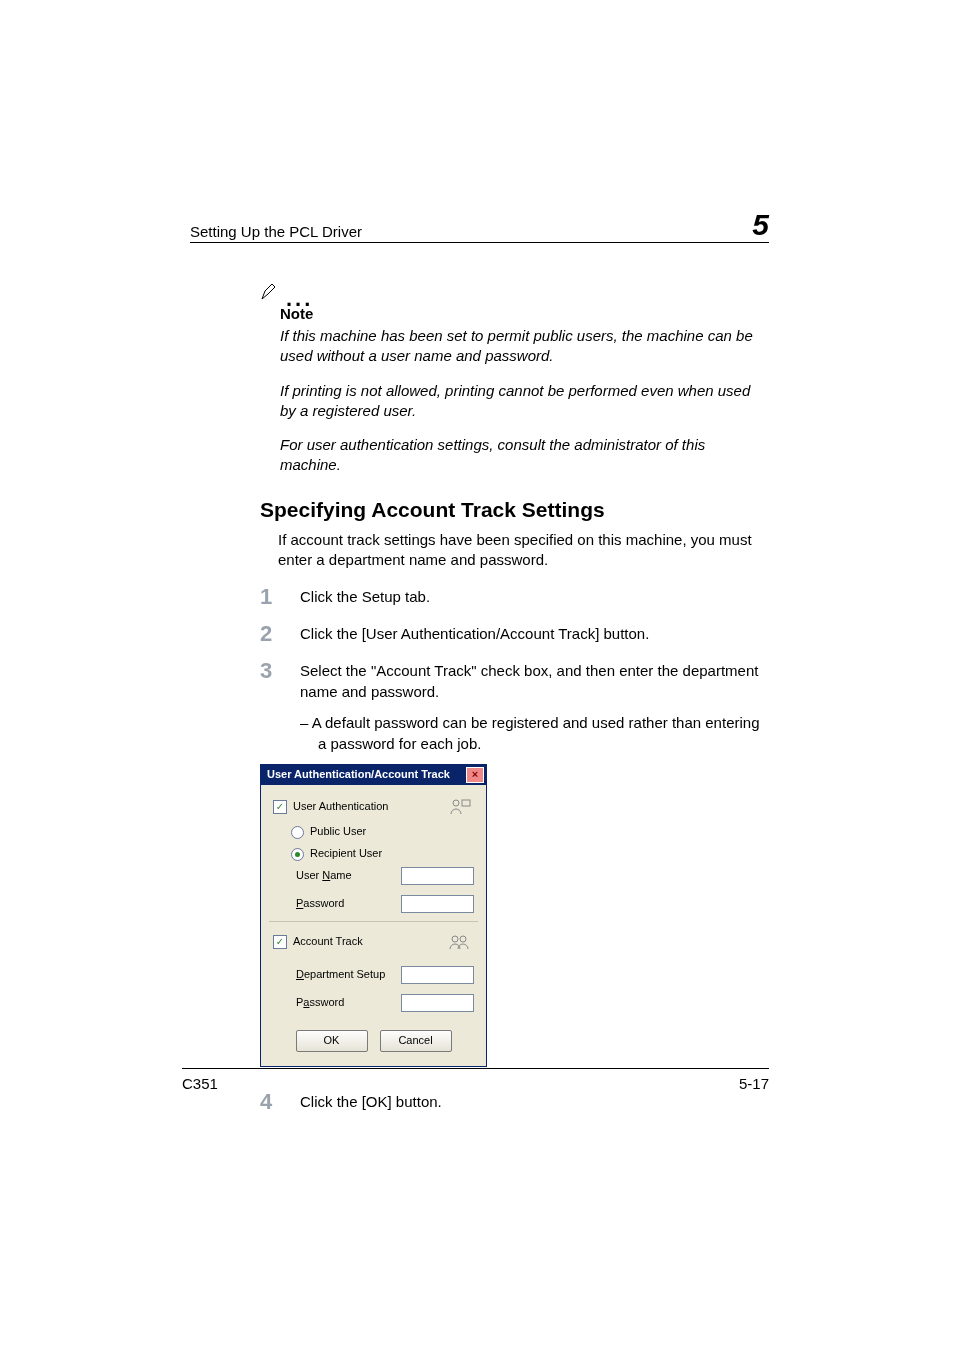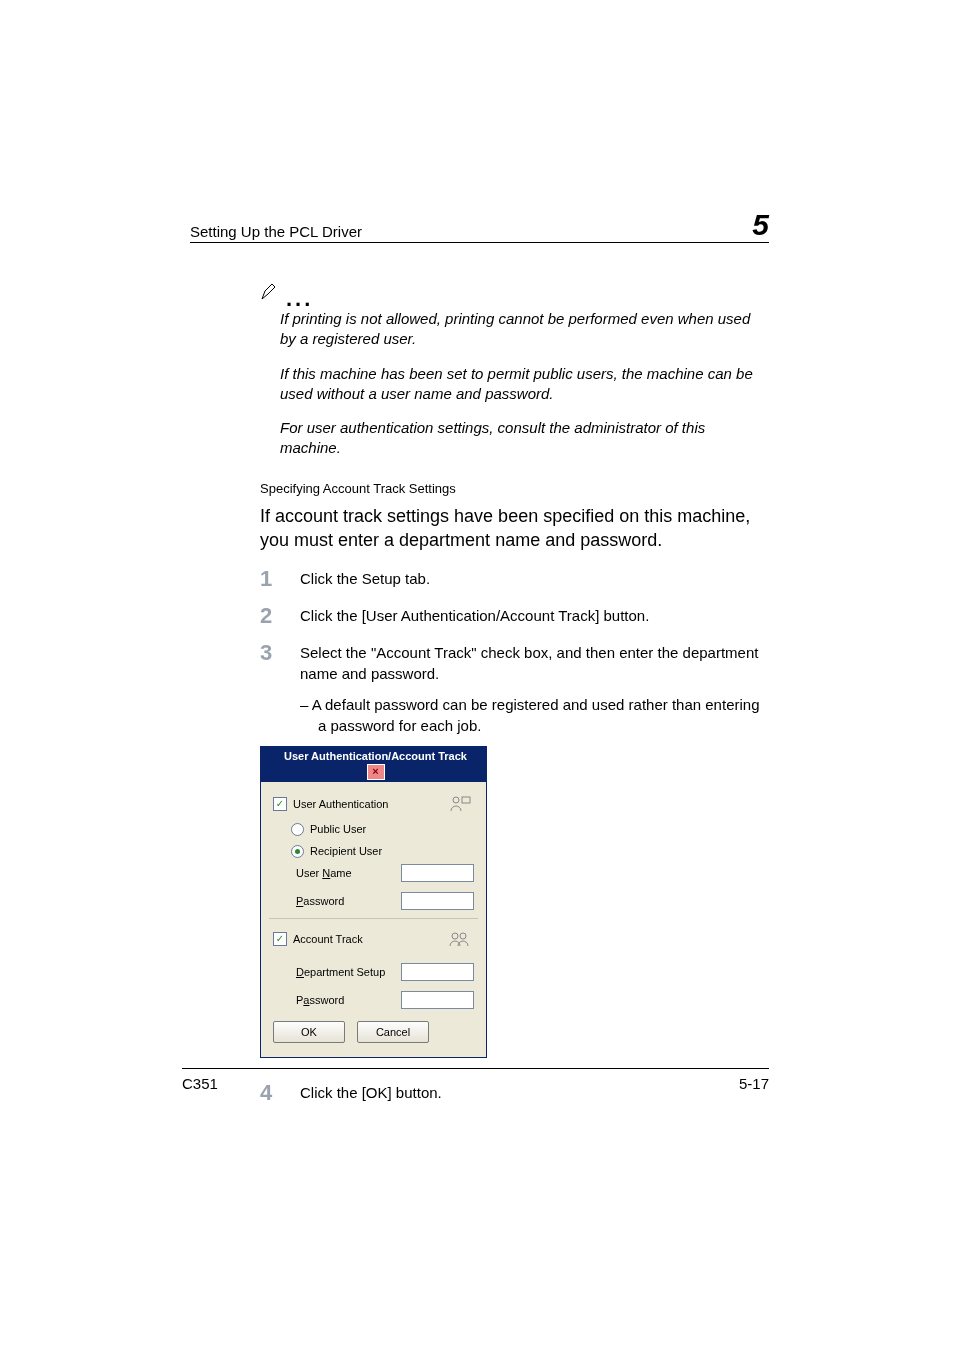--- a/index.html
+++ b/index.html
@@ -56,27 +56,27 @@
     margin-left: 20px;
     margin-top: -2px;
   }
   .note-text {
     font-style: italic;
     font-size: 15px;
     margin: 4px 0 14px 20px;
     line-height: 1.35;
   }
   .section-heading {
-    font-weight: normal;
-    font-size: 13px;
+    font-weight: bold;
+    font-size: 21px;
     margin: 20px 0 8px 70px;
   }
   .body-text {
-    font-size: 18px;
-    margin: 0 0 16px 70px;
+    font-size: 15px;
+    margin: 0 0 16px 88px;
     line-height: 1.35;
   }
   ol.steps {
     list-style: none;
     padding: 0;
     margin: 0 0 0 70px;
     counter-reset: step;
   }
   ol.steps > li {
     counter-increment: step;
@@ -116,21 +116,20 @@
   }
   .titlebar {
     background: #0a246a;
     color: #fff;
     display: flex;
     justify-content: space-between;
     align-items: center;
     padding: 2px 2px 2px 6px;
     font-weight: bold;
     font-size: 11px;
-    flex-direction: column;
   }
   .titlebar .close {
     width: 16px;
     height: 14px;
     background: #e88;
     border: 1px solid #fff;
     color: #8a0000;
     font-weight: bold;
     text-align: center;
     line-height: 12px;
@@ -189,22 +188,23 @@
     width: 28px;
     display:flex;
     justify-content:center;
   }
   .sep {
     border-top: 1px solid #c8c4b4;
     margin: 8px -4px 10px -4px;
   }
   .btnrow {
     display: flex;
+    justify-content: center;
     gap: 12px;
-    margin-top: 12px;
+    margin-top: 18px;
   }
   .btn {
     width: 70px;
     height: 20px;
     border: 1px solid #7a7a7a;
     background: linear-gradient(#fdfdfd,#e6e3d6);
     font-size: 11px;
     display: flex;
     align-items: center;
     justify-content: center;
@@ -237,22 +237,23 @@
     <div class="note-block">
       <div class="note-icon-row">
         <span>
           <svg width="20" height="20" viewBox="0 0 20 20">
             <path d="M2 18 L5 10 L12 3 L15 6 L8 13 Z" fill="none" stroke="#000" stroke-width="1"></path>
             <path d="M12 3 L15 6" stroke="#000" stroke-width="1"></path>
           </svg>
         </span>
         <span style="font-size:22px;font-weight:bold;letter-spacing:3px;line-height:0.6;">...</span>
       </div>
+      <div class="note-head">Note</div>
+      <div class="note-text">If this machine has been set to permit public users, the machine can be used without a user name and password.</div>
       <div class="note-text">If printing is not allowed, printing cannot be performed even when used by a registered user.</div>
-      <div class="note-text">If this machine has been set to permit public users, the machine can be used without a user name and password.</div>
       <div class="note-text">For user authentication settings, consult the administrator of this machine.</div>
     </div>
 
     <div class="section-heading">Specifying Account Track Settings</div>
     <div class="body-text">If account track settings have been specified on this machine, you must enter a department name and password.</div>
 
     <ol class="steps">
       <li><span>Click the Setup tab.</span></li>
       <li><span>Click the [User Authentication/Account Track] button.</span></li>
       <li>

